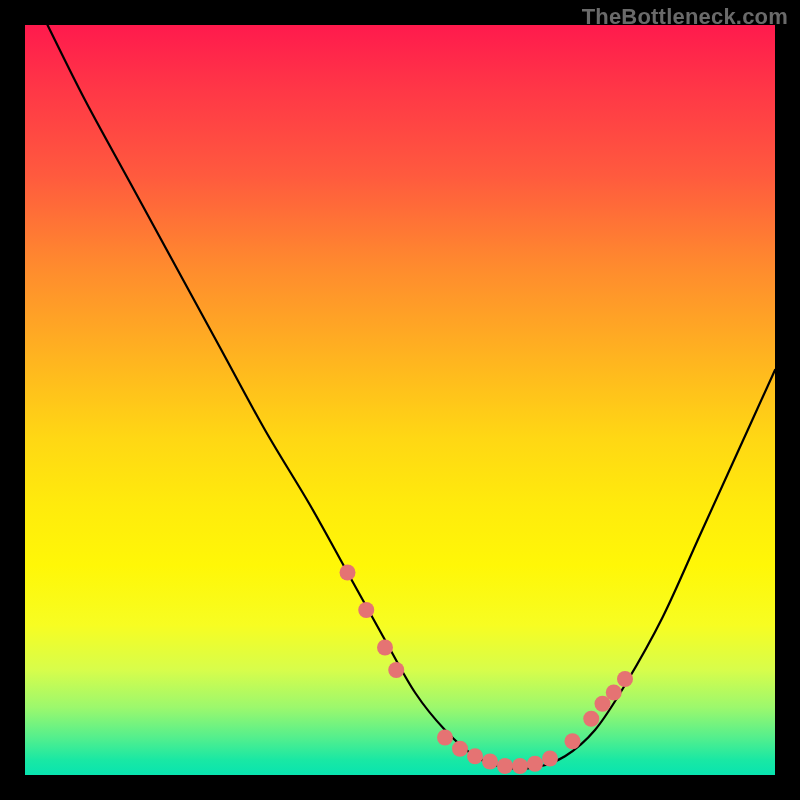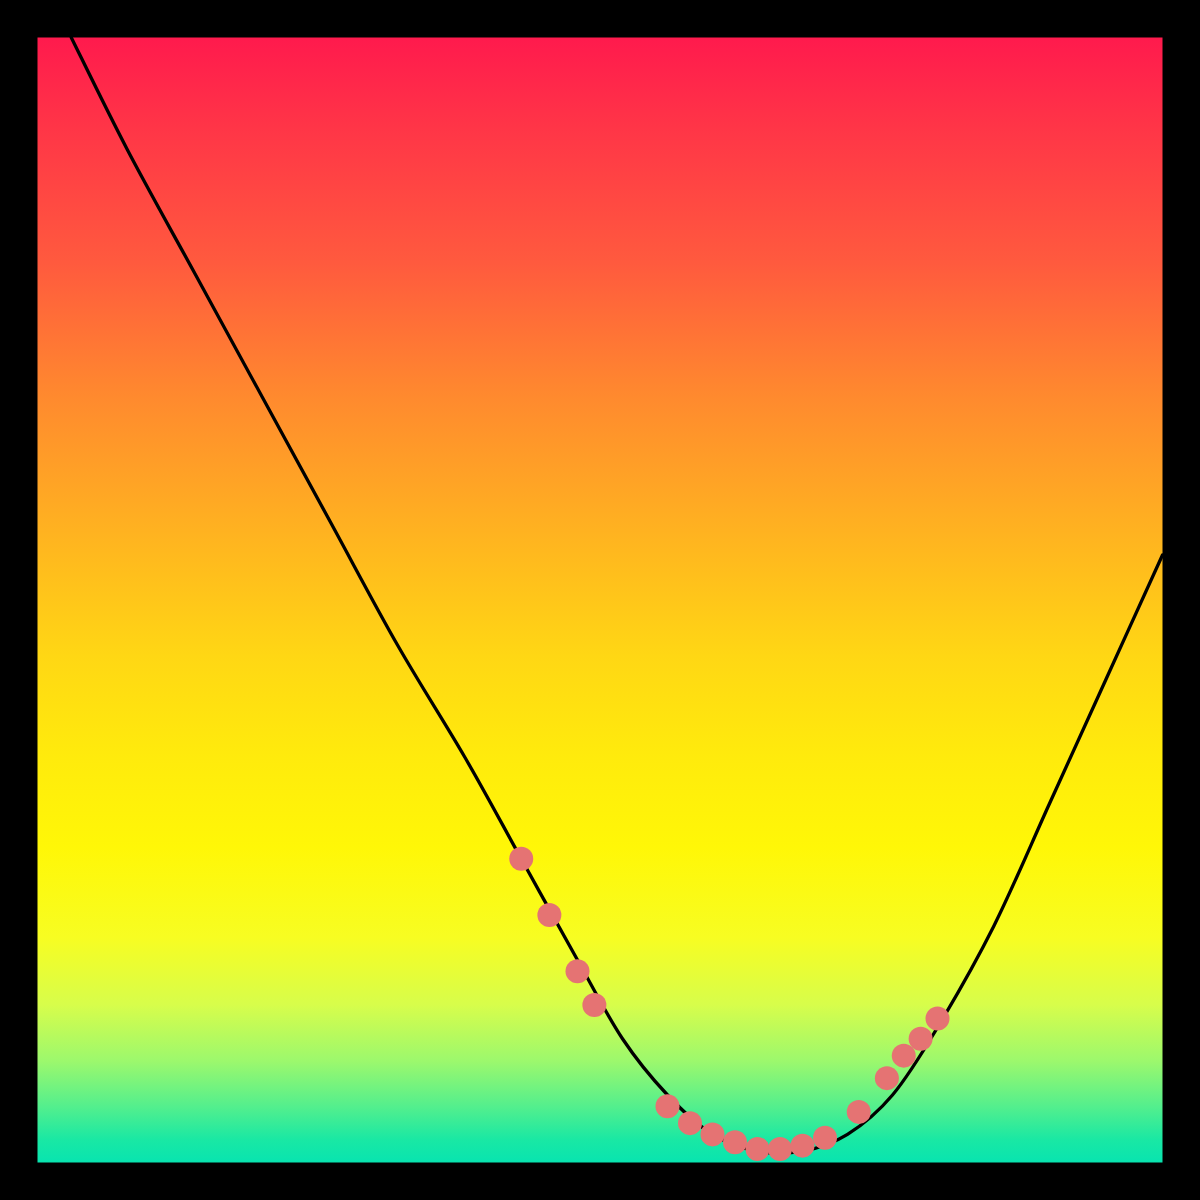--- a/index.html
+++ b/index.html
@@ -87,14 +87,15 @@
           <circle cx="525.00" cy="733.50" r="8" fill="#e57373"></circle>
           <circle cx="547.50" cy="716.25" r="8" fill="#e57373"></circle>
           <circle cx="566.25" cy="693.75" r="8" fill="#e57373"></circle>
           <circle cx="577.50" cy="678.75" r="8" fill="#e57373"></circle>
           <circle cx="588.75" cy="667.50" r="8" fill="#e57373"></circle>
           <circle cx="600.00" cy="654.00" r="8" fill="#e57373"></circle>
         </g>
     </svg>
   </div>
 
+  <div class="watermark">TheBottleneck.com</div>
 
 </div>
 
 </body></html>

